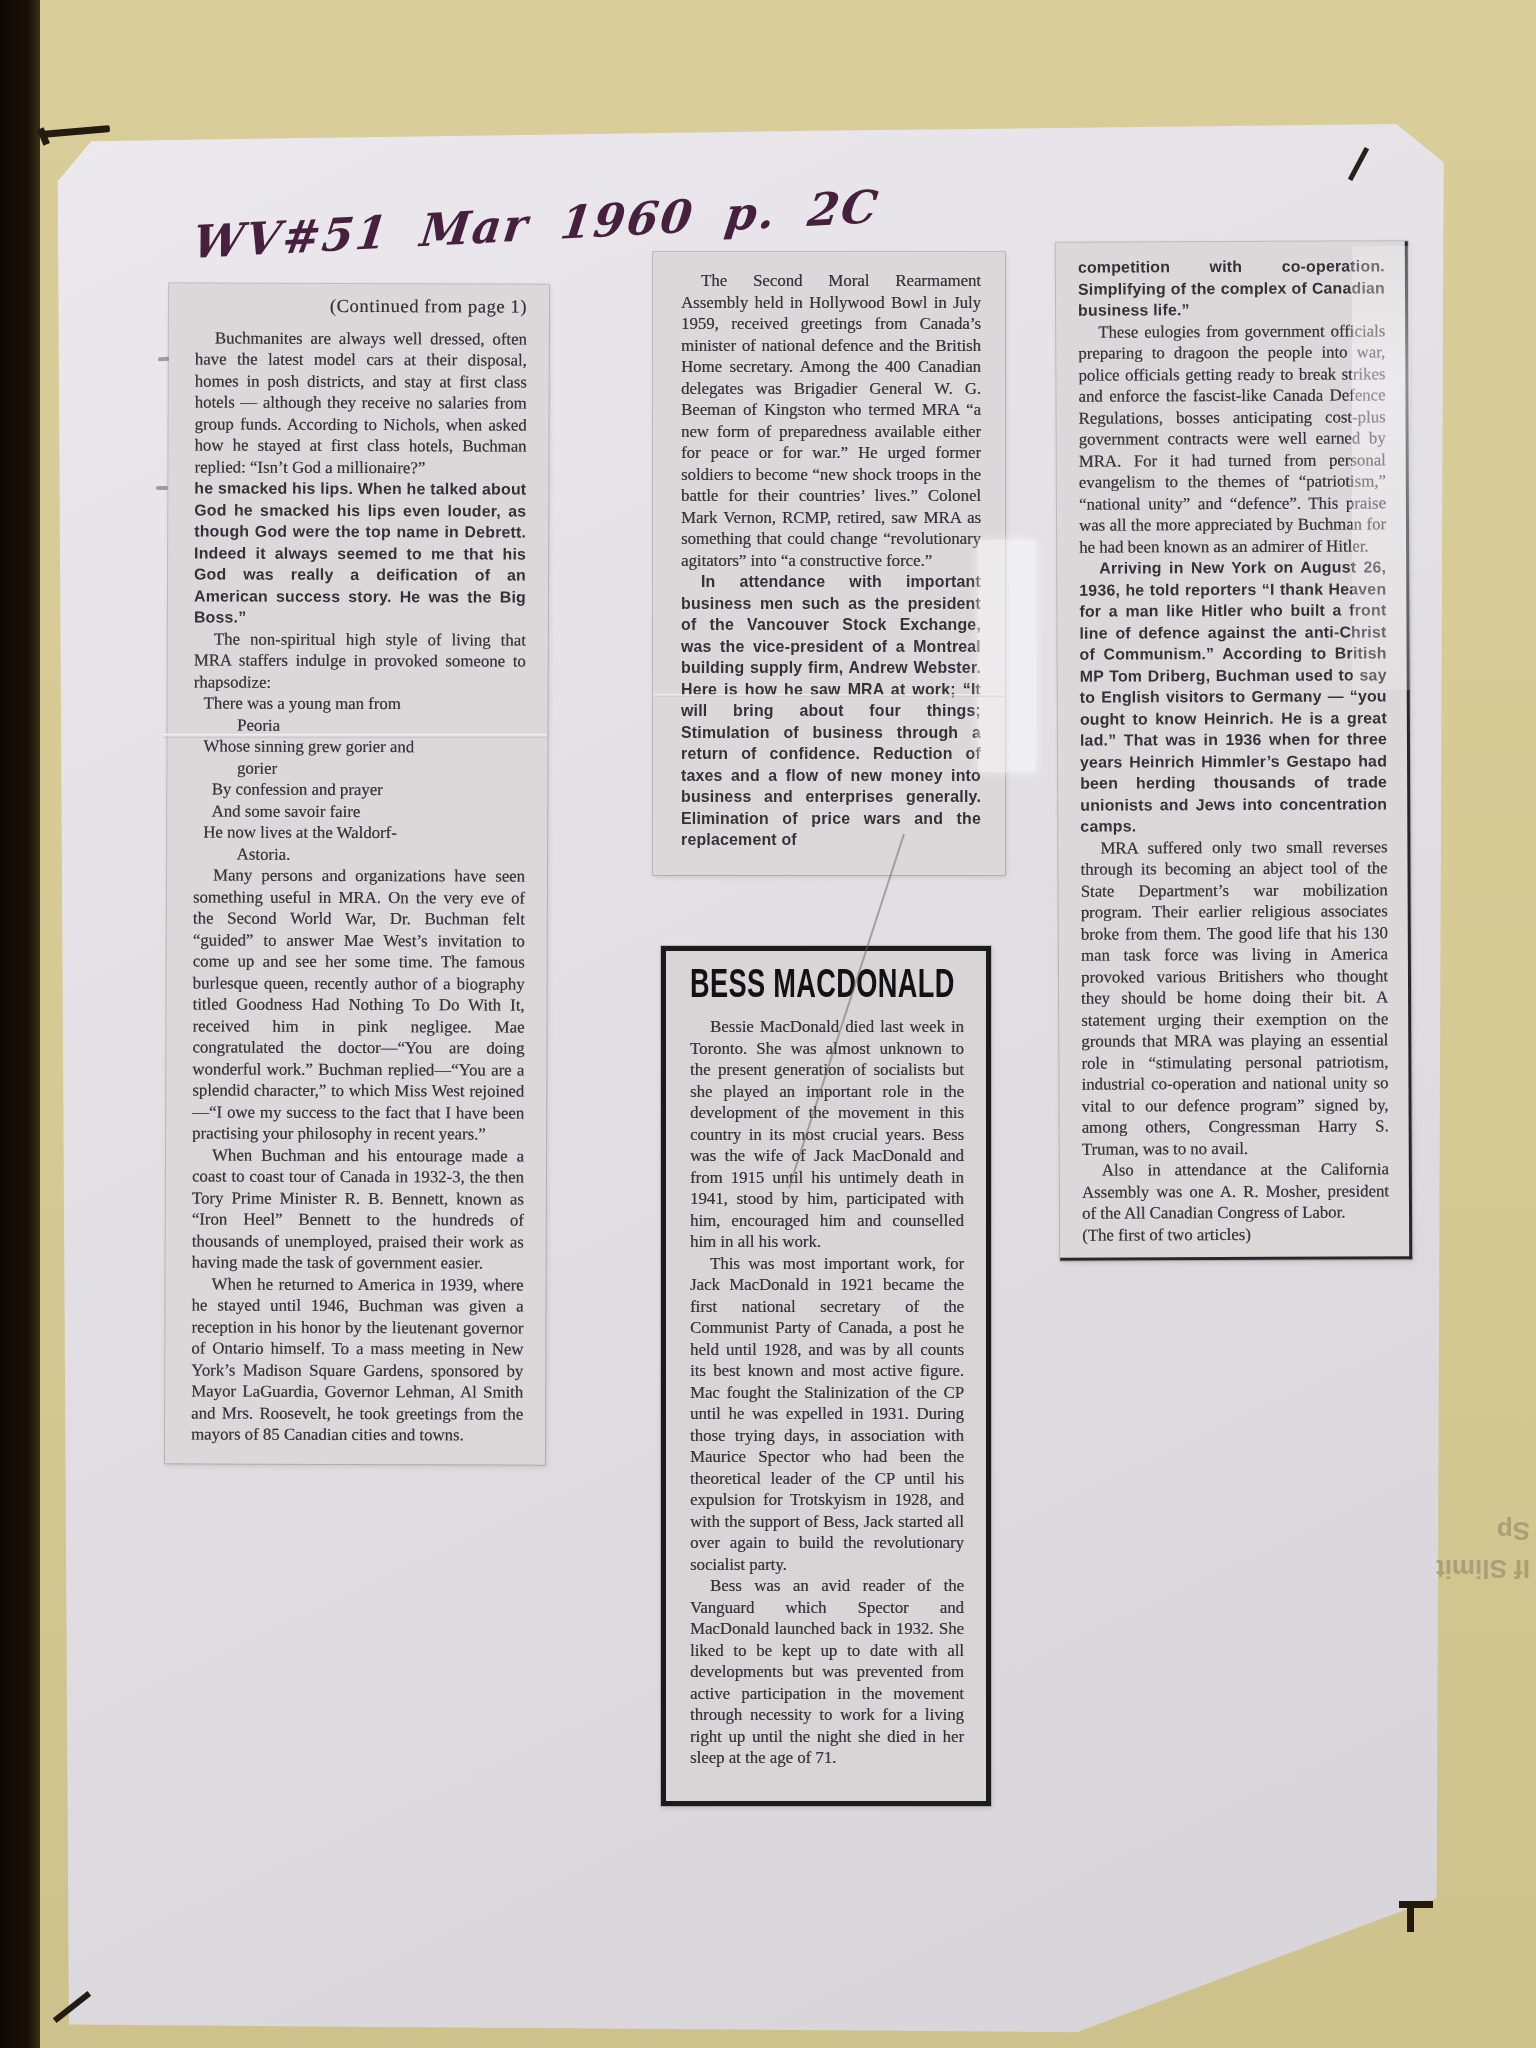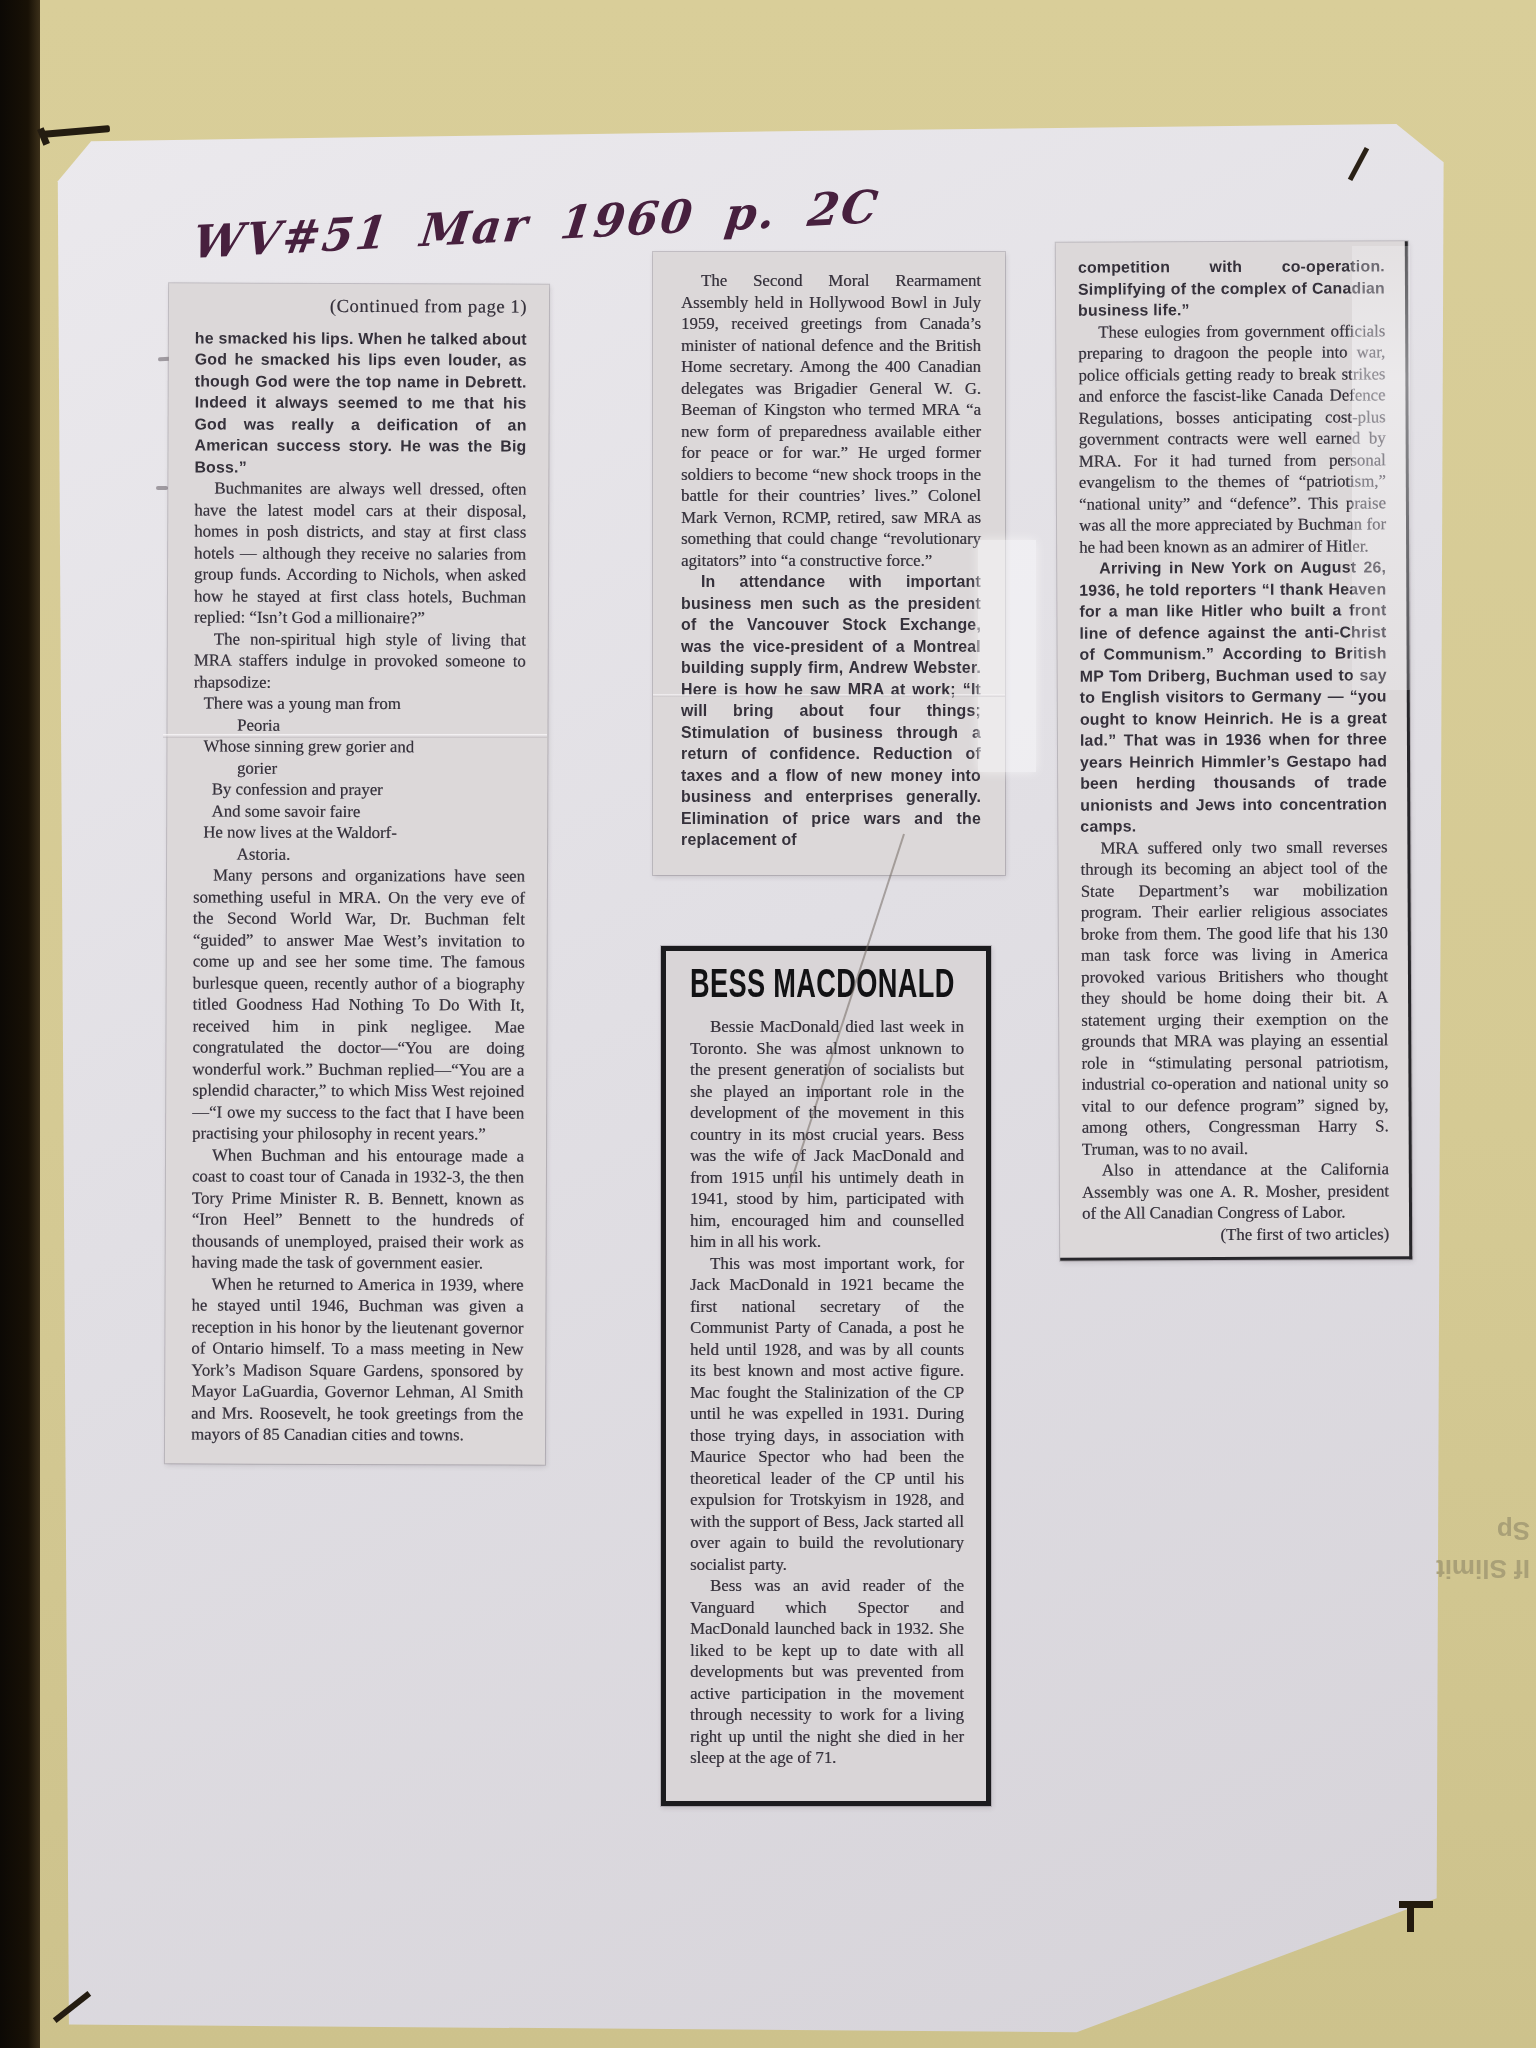--- a/index.html
+++ b/index.html
@@ -49,21 +49,21 @@
   .header-centered{
     text-align:right;text-indent:0;font-size:18.5px;letter-spacing:0.6px;
     margin:0 0 10px 0;
   }
   .verse{white-space:pre-wrap;text-align:left;text-indent:0;padding-left:10px;}
   .bess-headline{
     font-family:"Liberation Sans","DejaVu Sans",sans-serif;font-weight:bold;
     font-size:40px;color:#121214;letter-spacing:0.5px;white-space:nowrap;
     transform:scaleX(0.68);transform-origin:left center;margin:2px 0 10px 0;
   }
-  .series-note{text-align:right;text-indent:0;}
+  .series-note{text-align:left;text-indent:0;}
   .tape{position:absolute;pointer-events:none;}
   .tape-1{
     left:1297px;top:122px;width:58px;height:444px;
     background:linear-gradient(180deg,rgba(252,252,255,0.25),rgba(252,252,255,0.48) 30%,rgba(248,248,252,0.22));
   }
   .tape-2{
     left:923px;top:416px;width:58px;height:232px;
     background:rgba(251,251,253,0.5);box-shadow:0 0 10px rgba(255,255,255,0.55);
   }
   .crease{position:absolute;pointer-events:none;}
@@ -103,22 +103,22 @@
 
 <div class="sheet">
 
   <div class="annotation">WV#51  Mar 1960  p. 2C</div>
 
   <div class="pen-dash pen-dash-1"></div>
   <div class="pen-dash pen-dash-2"></div>
 
   <div class="clip clip-left">
     <p class="np header-centered">(Continued from page 1)</p>
+    <p class="np">Buchmanites are always well dressed, often have the latest model cars at their disposal, homes in posh districts, and stay at first class hotels — although they receive no salaries from group funds. According to Nichols, when asked how he stayed at first class hotels, Buchman replied: “Isn’t God a millionaire?”</p>
     <p class="np np-alt noindent">he smacked his lips. When he talked about God he smacked his lips even louder, as though God were the top name in Debrett. Indeed it always seemed to me that his God was really a deification of an American success story. He was the Big Boss.”</p>
-    <p class="np">Buchmanites are always well dressed, often have the latest model cars at their disposal, homes in posh districts, and stay at first class hotels — although they receive no salaries from group funds. According to Nichols, when asked how he stayed at first class hotels, Buchman replied: “Isn’t God a millionaire?”</p>
     <p class="np">The non-spiritual high style of living that MRA staffers indulge in provoked someone to rhapsodize:</p>
     <p class="np verse">There was a young man from
         Peoria
 Whose sinning grew gorier and
         gorier
   By confession and prayer
   And some savoir faire
 He now lives at the Waldorf-
         Astoria.</p>
     <p class="np">Many persons and organizations have seen something useful in MRA. On the very eve of the Second World War, Dr. Buchman felt “guided” to answer Mae West’s invitation to come up and see her some time. The famous burlesque queen, recently author of a biography titled Goodness Had Nothing To Do With It, received him in pink negligee. Mae congratulated the doctor—“You are doing wonderful work.” Buchman replied—“You are a splendid character,” to which Miss West rejoined—“I owe my success to the fact that I have been practising your philosophy in recent years.”</p>

